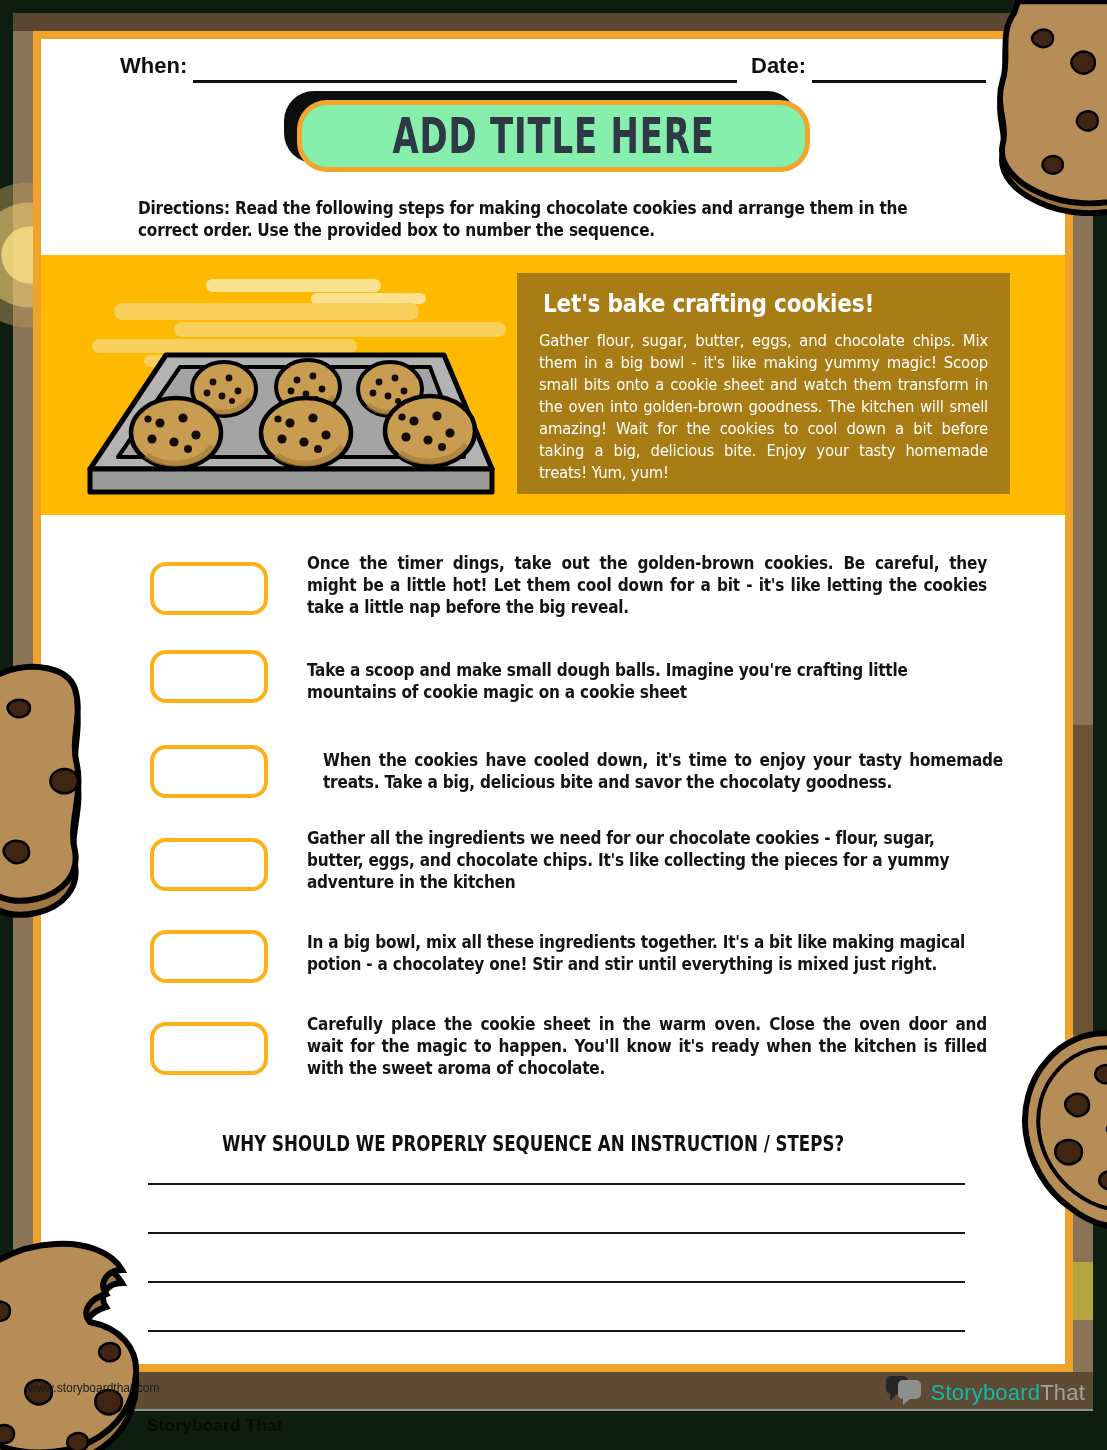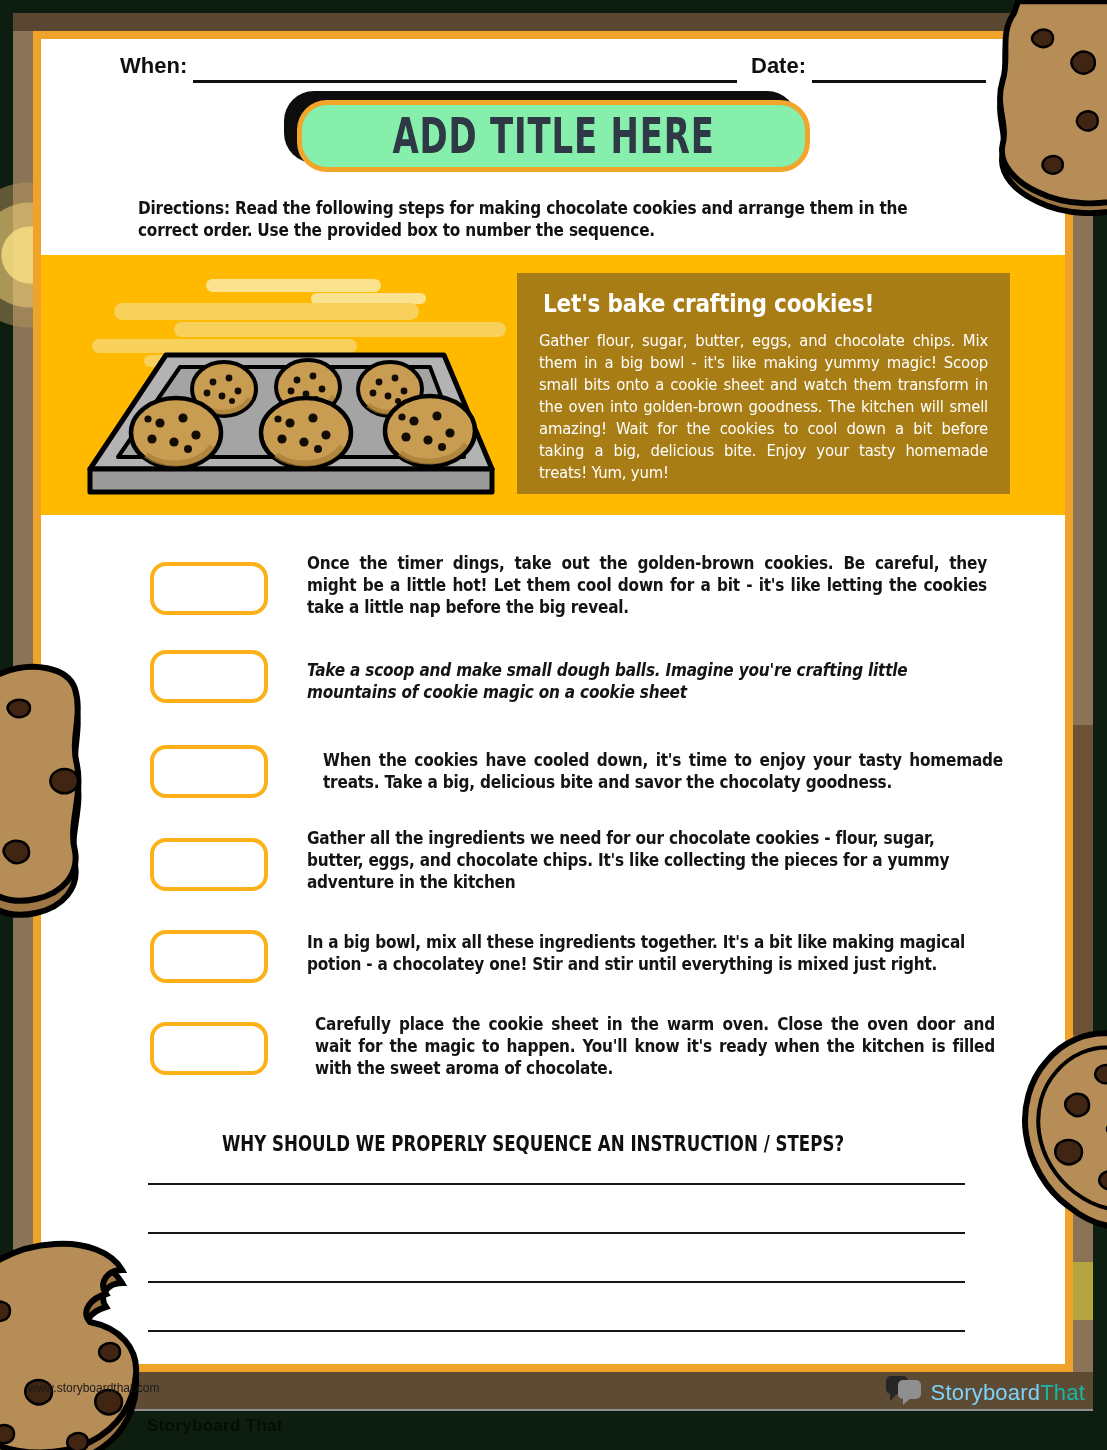--- a/index.html
+++ b/index.html
@@ -51,22 +51,22 @@
   .answer-line{position:absolute;left:107px;width:817px;height:0;border-bottom:2.5px solid #161616;}
 
   
   .footer-band{position:absolute;left:13px;top:1372px;width:1080px;height:37px;background:#5D4B34;z-index:2;}
   .footer-sep{position:absolute;left:13px;top:1409px;width:1080px;height:2px;background:#8E8E8E;z-index:2;}
   .site-url{position:absolute;left:28px;top:1381px;font-weight:400;font-size:12px;color:#1B1B1B;z-index:10;}
   .copyright{position:absolute;left:147px;top:1416px;font-weight:700;font-size:17px;color:#050D07;z-index:2;letter-spacing:.3px;}
 
   .logo{position:absolute;right:22px;top:1376px;display:flex;align-items:center;gap:7px;z-index:3;}
   .logo-text{font-size:22px;font-weight:500;letter-spacing:.2px;}
-  .logo-text .b1{color:#7dd3fc;}
-  .logo-text .b2{color:#14b8a6;}
+  .logo-text .b1{color:#14b8a6;}
+  .logo-text .b2{color:#a3a3a3;}
 
   
   .cookie{position:absolute;z-index:5;}
 </style>
 </head>
 <body>
 
 <div id="canvas">
 
   <div class="wood-backing"></div>
@@ -140,33 +140,33 @@
       <div class="intro-box">
         <div class="intro-heading cond">Let's bake crafting cookies!</div>
         <p class="intro-body cond">Gather flour, sugar, butter, eggs, and chocolate chips. Mix them in a big bowl - it's like making yummy magic! Scoop small bits onto a cookie sheet and watch them transform in the oven into golden-brown goodness. The kitchen will smell amazing! Wait for the cookies to cool down a bit before taking a big, delicious bite. Enjoy your tasty homemade treats! Yum, yum!</p>
       </div>
     </div>
 
     <div class="step-box" style="top:523px;"></div>
     <div class="step-text cond" style="top:514px;text-align:justify;">Once the timer dings, take out the golden-brown cookies. Be careful, they might be a little hot! Let them cool down for a bit - it's like letting the cookies take a little nap before the big reveal.</div>
 
     <div class="step-box" style="top:611px;"></div>
-    <div class="step-text cond" style="top:621px;font-style:italic;">Take a scoop and make small dough balls. Imagine you're crafting little mountains of cookie magic on a cookie sheet</div>
+    <div class="step-text cond" style="top:621px;">Take a scoop and make small dough balls. Imagine you're crafting little mountains of cookie magic on a cookie sheet</div>
 
     <div class="step-box" style="top:706px;"></div>
     <div class="step-text cond" style="top:711px;text-align:justify;margin-left:16px;">When the cookies have cooled down, it's time to enjoy your tasty homemade treats. Take a big, delicious bite and savor the chocolaty goodness.</div>
 
     <div class="step-box" style="top:799px;"></div>
     <div class="step-text cond" style="top:789px;">Gather all the ingredients we need for our chocolate cookies - flour, sugar, butter, eggs, and chocolate chips. It's like collecting the pieces for a yummy adventure in the kitchen</div>
 
     <div class="step-box" style="top:891px;"></div>
     <div class="step-text cond" style="top:893px;">In a big bowl, mix all these ingredients together. It's a bit like making magical potion - a chocolatey one! Stir and stir until everything is mixed just right.</div>
 
     <div class="step-box" style="top:983px;"></div>
-    <div class="step-text cond" style="top:975px;text-align:justify;margin-left:8px;">Carefully place the cookie sheet in the warm oven. Close the oven door and wait for the magic to happen. You'll know it's ready when the kitchen is filled with the sweet aroma of chocolate.</div>
+    <div class="step-text cond" style="top:975px;text-align:justify;">Carefully place the cookie sheet in the warm oven. Close the oven door and wait for the magic to happen. You'll know it's ready when the kitchen is filled with the sweet aroma of chocolate.</div>
 
     <div class="question-heading cond">WHY SHOULD WE PROPERLY SEQUENCE AN INSTRUCTION / STEPS?</div>
     <div class="answer-line" style="top:1144px;"></div>
     <div class="answer-line" style="top:1193px;"></div>
     <div class="answer-line" style="top:1242px;"></div>
     <div class="answer-line" style="top:1291px;"></div>
   </div>
 
   <div class="footer-band"></div>
   <div class="footer-sep"></div>

